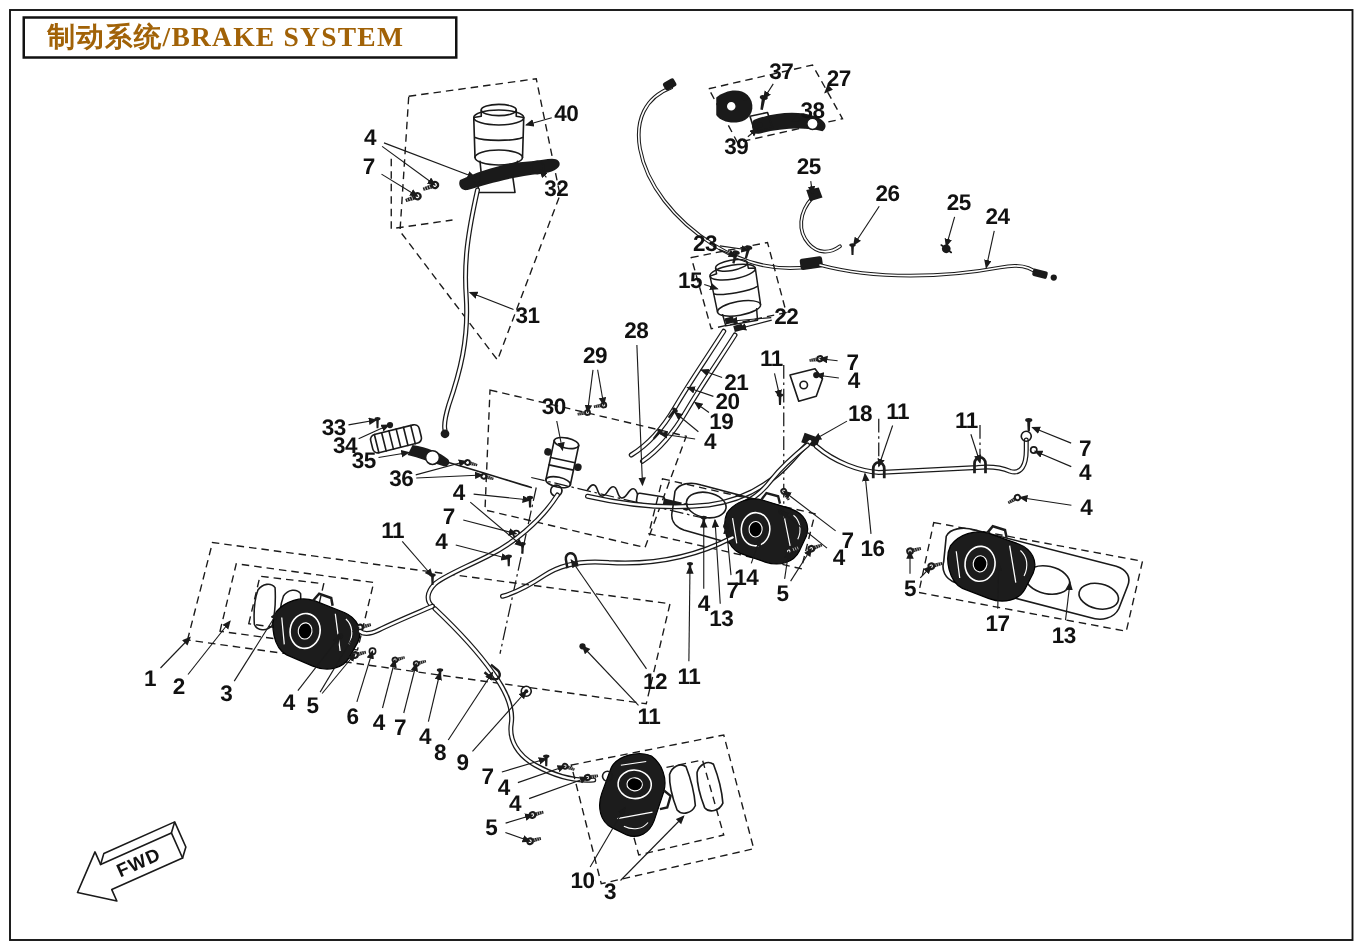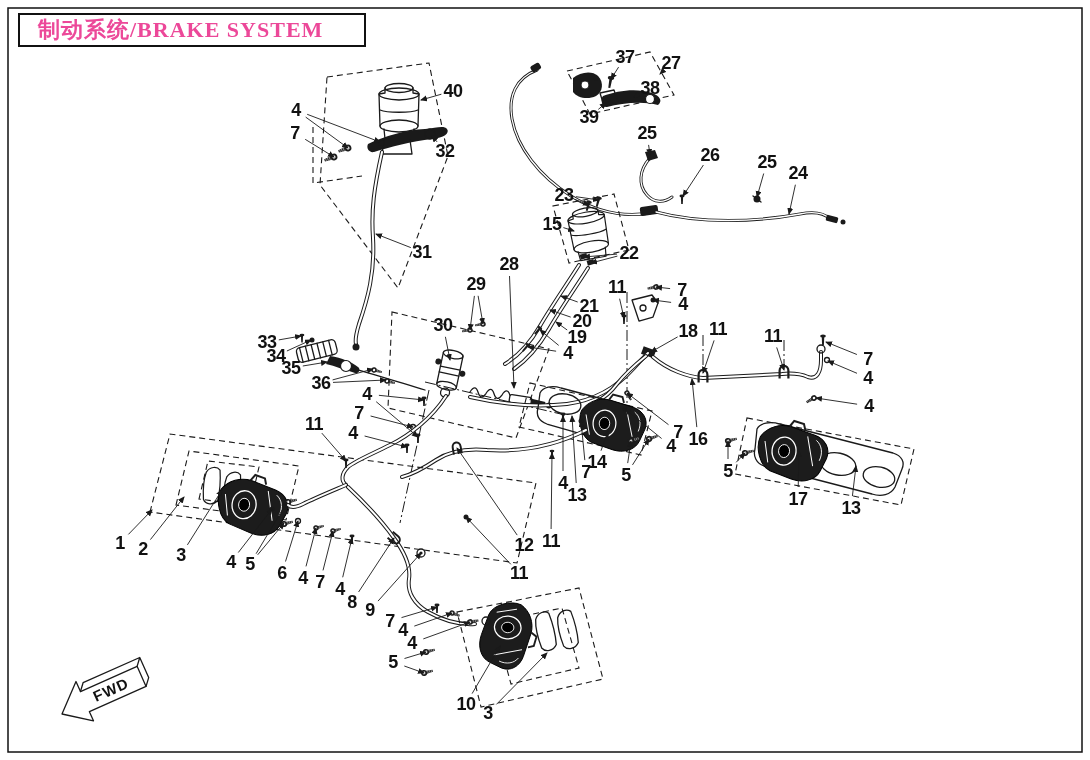--- a/index.html
+++ b/index.html
@@ -1,20 +1,20 @@
 <!DOCTYPE html>
 <html><head>
 <meta charset="utf-8">
 <style>
   html,body{margin:0;padding:0;background:#fff}
   .page{position:relative;width:1090px;height:760px;background:#fff;overflow:hidden;
         font-family:"Liberation Sans",sans-serif;color:#111}
   .title-box{position:absolute;left:18px;top:13px;width:348px;height:34px;
              border:2px solid #111;display:flex;align-items:center;padding-left:18px;box-sizing:border-box}
-  .title-box span{font-family:"Liberation Serif",serif;font-weight:700;font-size:22px;letter-spacing:1px;color:#ec4899}
+  .title-box span{font-family:"Liberation Serif",serif;font-weight:700;font-size:22px;letter-spacing:1px;color:#a16207}
   svg{position:absolute;left:0;top:0}
   .ln{fill:none;stroke:#1a1a1a;stroke-width:1.3;stroke-linecap:round;stroke-linejoin:round}
   .lnf{fill:#1a1a1a;stroke:none}
   .dash{fill:none;stroke:#1a1a1a;stroke-width:1.1;stroke-dasharray:6 4}
   .dd{fill:none;stroke:#1a1a1a;stroke-width:1;stroke-dasharray:11 3 2 3}
   .tube-o{fill:none;stroke:#1a1a1a;stroke-width:4;stroke-linecap:round}
   .tube-i{fill:none;stroke:#fff;stroke-width:2;stroke-linecap:round}
   .cab-o{fill:none;stroke:#1a1a1a;stroke-width:3;stroke-linecap:round}
   .cab-i{fill:none;stroke:#fff;stroke-width:1.3;stroke-linecap:round}
   .callout{font:700 18px "Liberation Sans",sans-serif;fill:#111;text-anchor:middle;dominant-baseline:central;letter-spacing:-0.5px}

